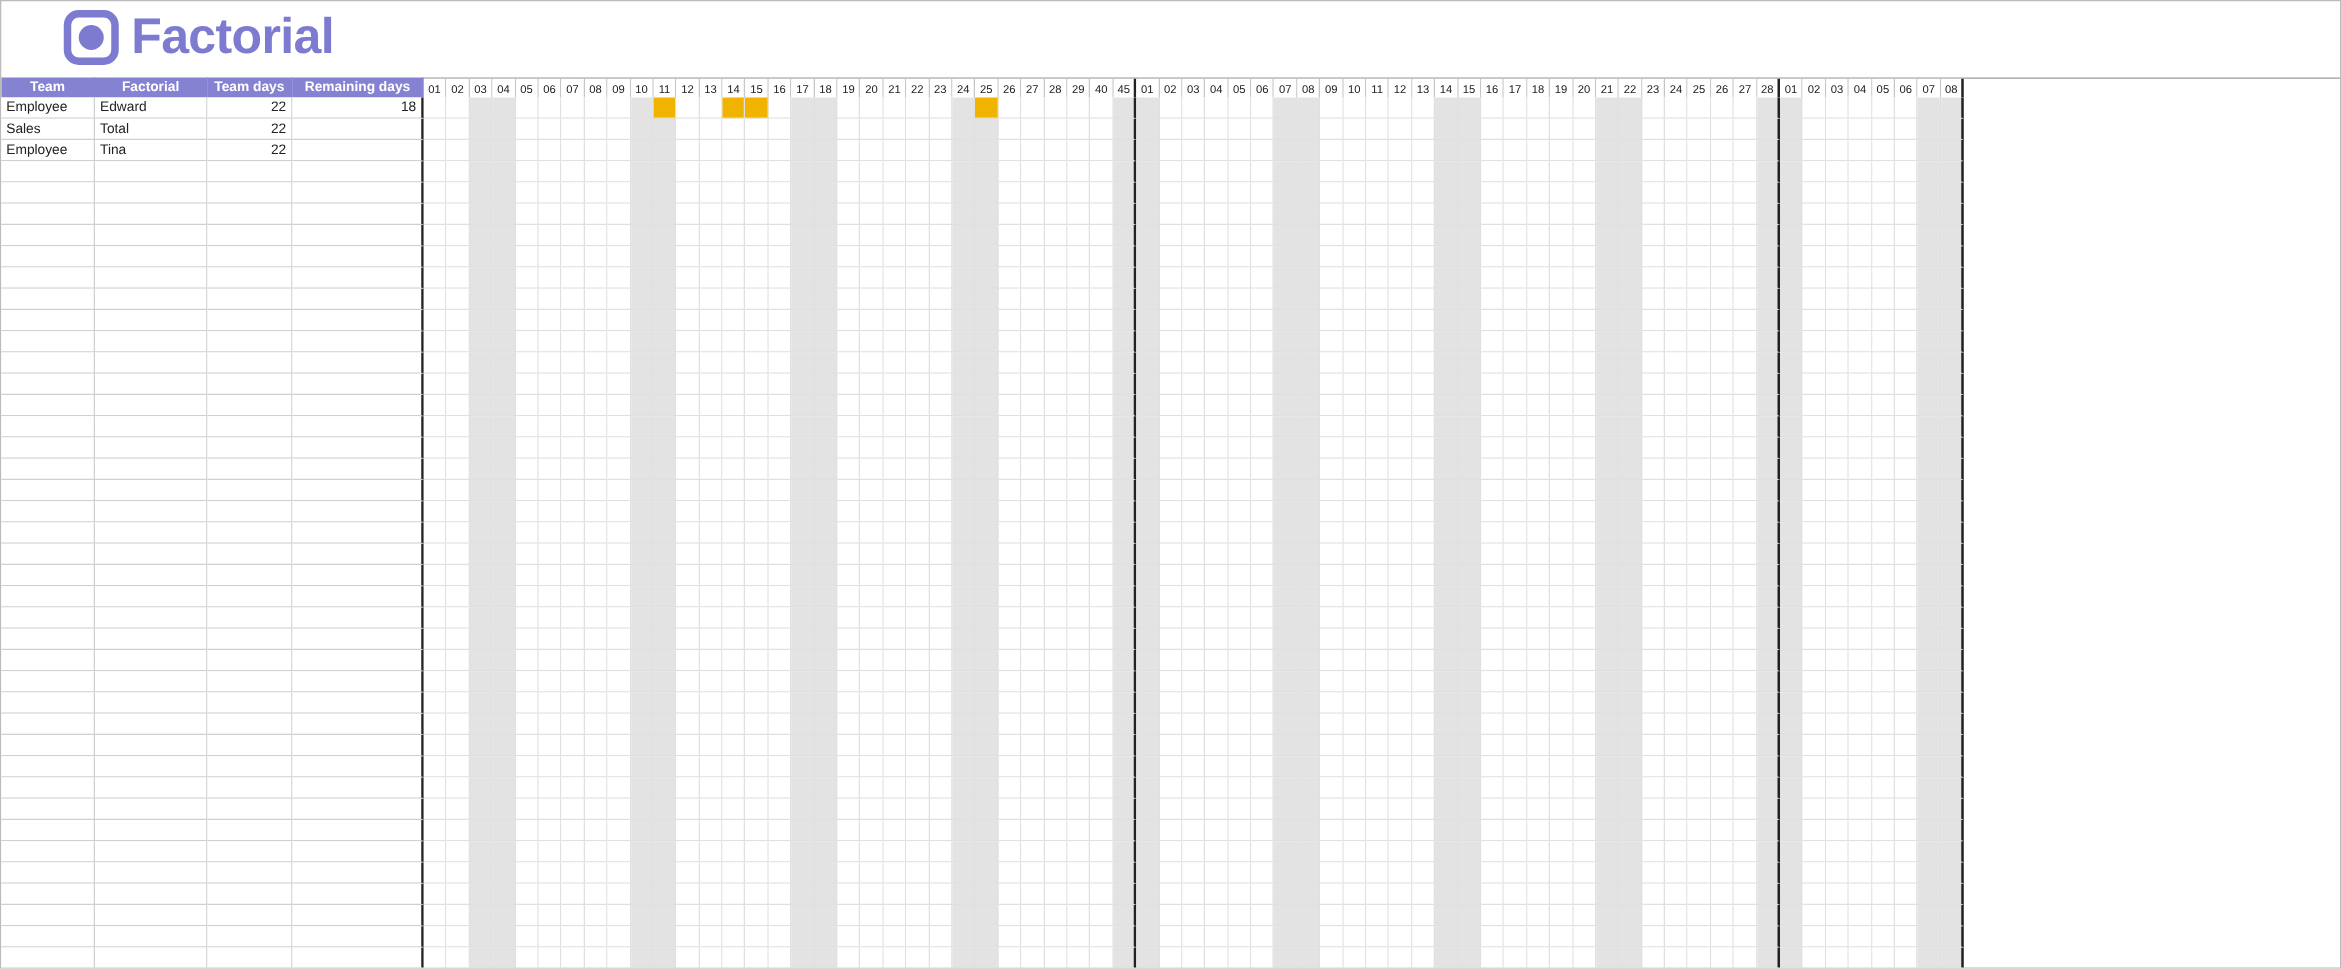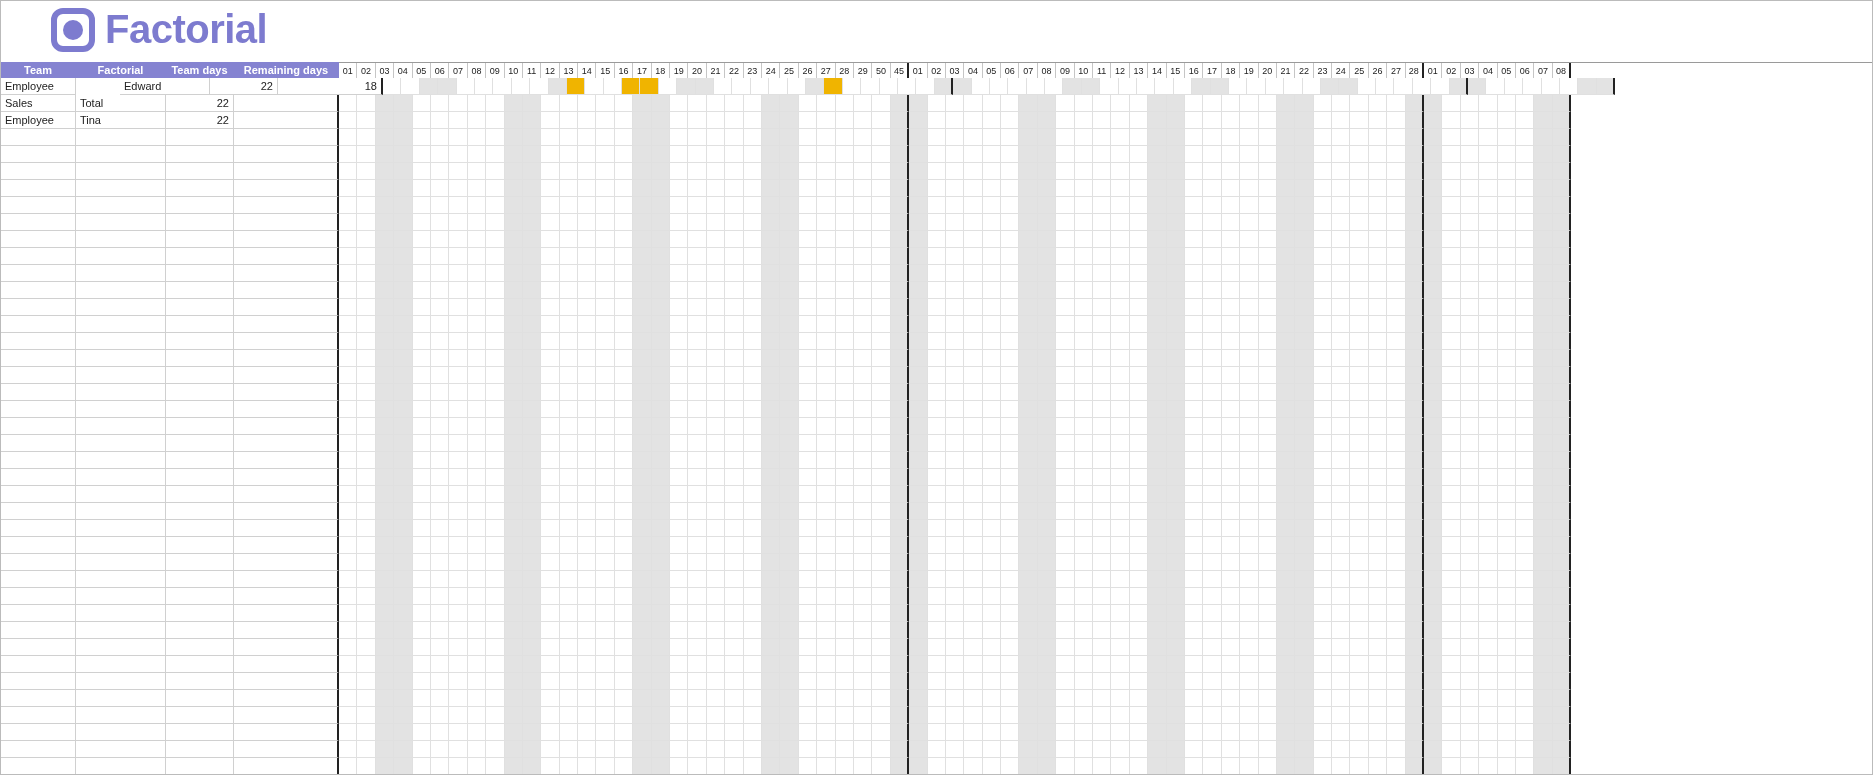--- a/index.html
+++ b/index.html
@@ -207,21 +207,21 @@
       <div class="dcell">20</div>
       <div class="dcell">21</div>
       <div class="dcell">22</div>
       <div class="dcell">23</div>
       <div class="dcell">24</div>
       <div class="dcell">25</div>
       <div class="dcell">26</div>
       <div class="dcell">27</div>
       <div class="dcell">28</div>
       <div class="dcell">29</div>
-      <div class="dcell">50</div>
+      <div class="dcell">40</div>
       <div class="dcell mborder">45</div>
       <div class="dcell">01</div>
       <div class="dcell">02</div>
       <div class="dcell">03</div>
       <div class="dcell">04</div>
       <div class="dcell">05</div>
       <div class="dcell">06</div>
       <div class="dcell">07</div>
       <div class="dcell">08</div>
       <div class="dcell">09</div>
@@ -250,21 +250,21 @@
       <div class="dcell">04</div>
       <div class="dcell">05</div>
       <div class="dcell">06</div>
       <div class="dcell">07</div>
       <div class="dcell mborder">08</div>
     </div>
 
   <div class="body" id="body">
       <div class="row">
         <div class="lcell" style="width: 75px;">Employee</div>
-        <div class="lcell" style="width: 90px; margin-left: 44px;">Edward</div>
+        <div class="lcell" style="width: 90px;">Edward</div>
         <div class="lcell num" style="width: 68px;">22</div>
         <div class="lcell num last" style="width: 105px;">18</div>
         <div class="daycell"></div>
         <div class="daycell"></div>
         <div class="daycell wend"></div>
         <div class="daycell wend"></div>
         <div class="daycell"></div>
         <div class="daycell"></div>
         <div class="daycell"></div>
         <div class="daycell"></div>

